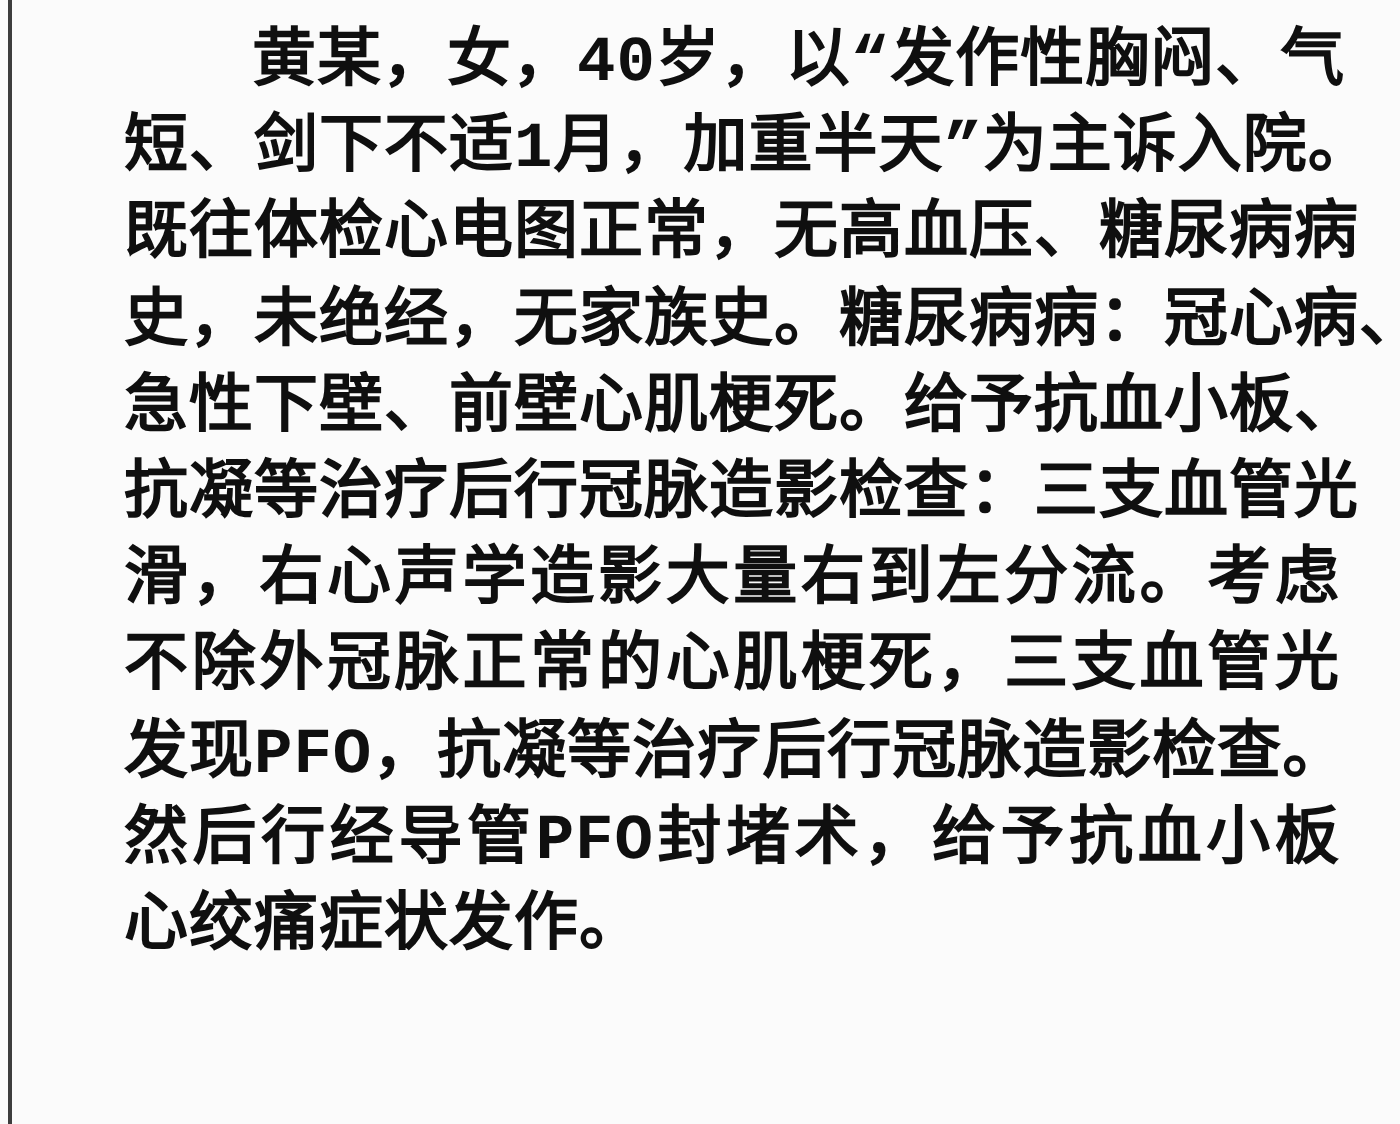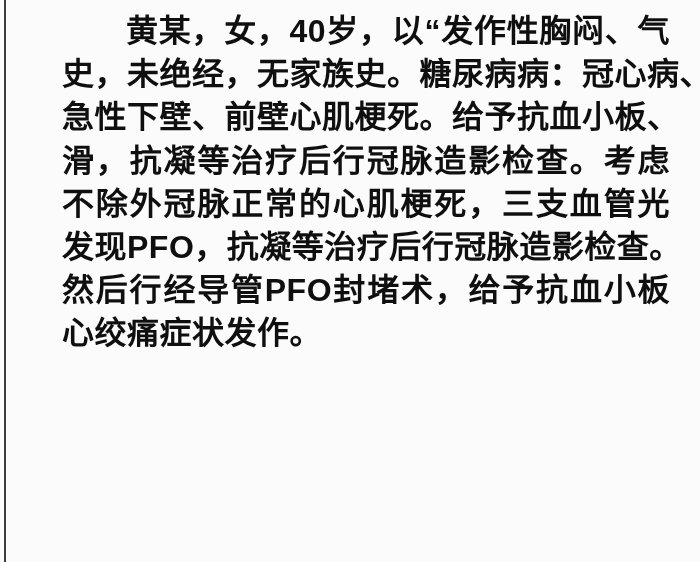--- a/index.html
+++ b/index.html
@@ -33,36 +33,40 @@
     line-height: 43.2px;
     letter-spacing: 0.5px;
   }
   .line {
     height: 43.2px;
     text-align: justify;
     text-align-last: justify;
     text-justify: inter-character;
     white-space: nowrap;
     overflow: visible;
+    font-family: Liberation Mono, monospace;
   }
   .line.first {
     text-indent: 2em;
   }
   .line.last {
     text-align: left;
     text-align-last: left;
   }
 </style>
 </head>
 <body>
 
 <div class="left-rule"></div>
 
 <div class="doc">
   <div class="line first">黄某，女，40岁，以“发作性胸闷、气</div>
+  <div class="line">短、剑下不适1月，加重半天”为主诉入院。</div>
+  <div class="line">既往体检心电图正常，无高血压、糖尿病病</div>
   <div class="line">史，未绝经，无家族史。糖尿病病：冠心病、</div>
   <div class="line">急性下壁、前壁心肌梗死。给予抗血小板、</div>
-  <div class="line">滑，抗凝等治疗后行冠脉造影检查。考虑</div>
+  <div class="line">抗凝等治疗后行冠脉造影检查：三支血管光</div>
+  <div class="line">滑，右心声学造影大量右到左分流。考虑</div>
   <div class="line">不除外冠脉正常的心肌梗死，三支血管光</div>
   <div class="line">发现PFO，抗凝等治疗后行冠脉造影检查。</div>
   <div class="line">然后行经导管PFO封堵术，给予抗血小板</div>
   <div class="line last">心绞痛症状发作。</div>
 </div>
 
 </body></html>

